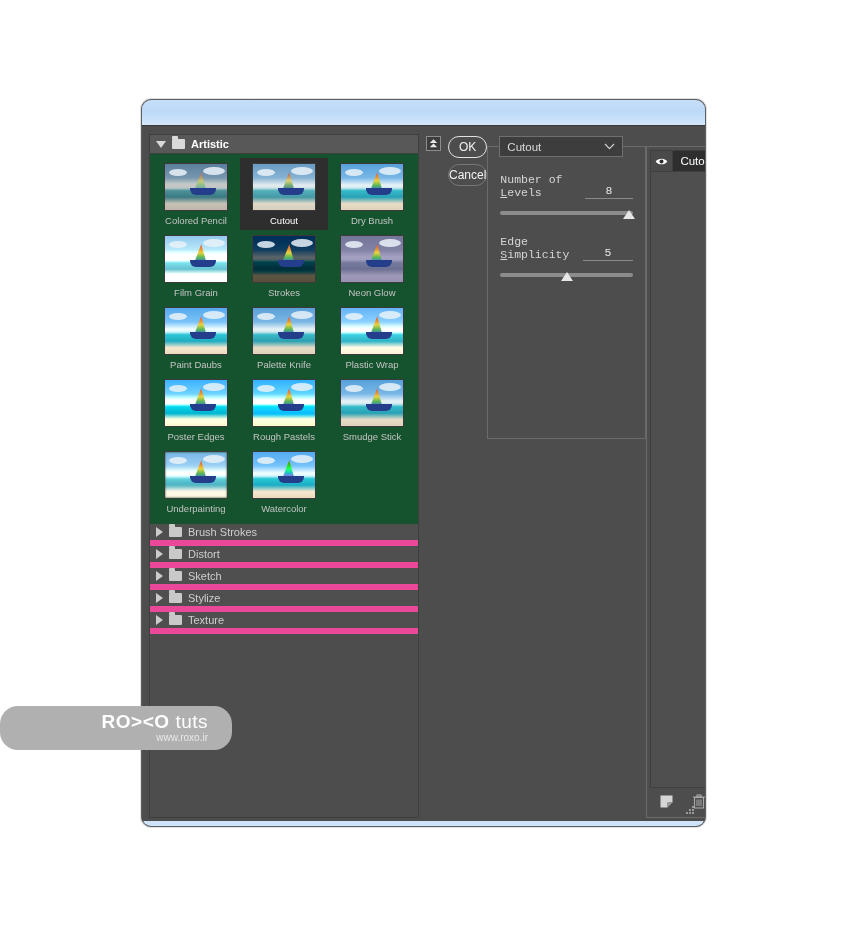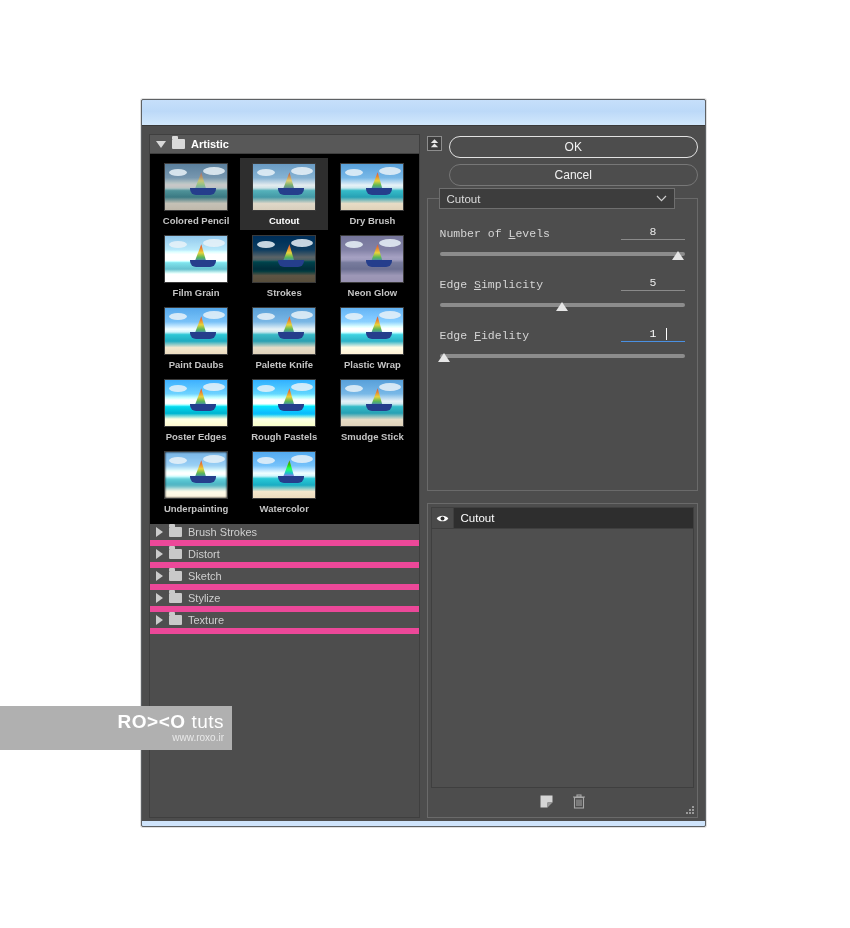--- a/index.html
+++ b/index.html
@@ -11,33 +11,33 @@
     overflow: hidden;
   }
   #root { position: relative; width: 850px; height: 928px; background:#fff; }
 
   
   #watermark {
     position: absolute; left: 0; top: 706px; width: 232px; height: 44px;
     background: #b0b0b0;
     z-index: 60;
     display: flex; flex-direction: column; align-items: flex-end;
-    justify-content: center; padding-right: 8px;
+    justify-content: center; padding-right: 24px; border-radius: 18px;
   }
   #watermark .wm-line1 { font-size: 19px; color: #ffffff; letter-spacing: .5px; line-height: 1.05; }
   #watermark .wm-line1 b { font-weight: bold; }
   #watermark .wm-line1 .thin { font-weight: normal; }
   #watermark .wm-line2 { font-size: 10px; color: #e8e8e8; line-height: 1.2; margin-top: 1px; }
 
   
   #window {
     position: absolute; left: 141px; top: 99px;
     width: 565px; height: 728px;
     border: 1px solid #5e6164;
-    border-radius: 2px;
+    border-radius: 10px;
     background: #4d4d4d;
     overflow: hidden;
     box-shadow: 0 0 0 1px rgba(0,0,0,.12);
   }
   #titlebar {
     height: 26px; width: 100%;
     background: linear-gradient(to bottom, #c6dffa 0%, #bcd9f8 45%, #d2e8fc 100%);
     border-bottom: 1px solid #3a3a3a;
   }
   #dialog-body {
@@ -87,22 +87,21 @@
     content:""; position:absolute; left:0; top:-3px; width:6px; height:3px;
     background:#d9d9d9; border-radius: 1px 1px 0 0;
   }
   .folder.dim { background:#c9c9c9; }
   .folder.dim::before { background:#c9c9c9; }
 
   #thumb-grid {
     display: grid;
     grid-template-columns: repeat(3, 1fr);
     padding: 4px 2px 6px 2px;
-    background:#000000;
-    font-weight:bold;
+    background:#14532d;
   }
   .thumb-cell {
     display: flex; flex-direction: column; align-items: center;
     padding: 5px 2px 4px 2px;
   }
   .thumb-cell.selected { background: #2e2e2e; }
   .thumb-img {
     width: 64px; height: 48px;
     border: 1px solid #3a3a3a;
     position: relative; overflow: hidden;
@@ -153,21 +152,21 @@
   .v-roughpastels .sea { filter: contrast(1.5) saturate(1.5) hue-rotate(8deg); }
   .v-smudge .sea { filter: blur(.4px) saturate(1.1); }
   .v-sponge .sea { filter: blur(1px) saturate(.9) brightness(1.05); }
   .v-underpaint .sea { filter: blur(1.2px) brightness(1.15) saturate(.8); }
   .v-watercolor .sea { filter: saturate(1.25) brightness(1.05); }
   .v-watercolor .sail { filter: hue-rotate(70deg) saturate(1.4); }
 
   
   #right-col {
     width: 272px; height: 100%;
-    display: flex; flex-direction: column;
+    display: flex; flex-direction: row;
     position: relative;
   }
   #collapse-btn {
     position:absolute; left:0; top:2px;
     width:15px; height:15px;
     background:#3d3d3d; border:1px solid #8d8d8d;
     display:flex; align-items:center; justify-content:center;
     cursor: pointer;
   }
   #collapse-btn svg { display:block; }
@@ -501,30 +500,20 @@
               <div class="param-row">
                 <div class="param-top">
                   <div class="param-label"><span>Edge </span><u>S</u><span>implicity</span></div>
                   <div class="param-value">5</div>
                 </div>
                 <div class="slider">
                   <div class="slider-track"></div>
                   <div class="slider-thumb" style="left:50%"></div>
                 </div>
               </div>
-              <div class="param-row">
-                <div class="param-top">
-                  <div class="param-label"><span>Edge </span><u>F</u><span>idelity</span></div>
-                  <div class="param-value focused">1</div>
-                </div>
-                <div class="slider">
-                  <div class="slider-track"></div>
-                  <div class="slider-thumb" style="left:2%"></div>
-                </div>
-              </div>
             </div>
         </div>
 
         <div id="layers-panel">
           <div id="layers-list">
               <div class="layer-row">
                 <div class="eye-cell">
                   <svg width="13" height="9" viewBox="0 0 13 9" aria-hidden="true">
                     <path d="M0.7 4.5 C3 0.7, 10 0.7, 12.3 4.5 C10 8.3, 3 8.3, 0.7 4.5 Z" fill="#ffffff"></path>
                     <circle cx="6.5" cy="4.5" r="2" fill="#2e2e2e"></circle>

